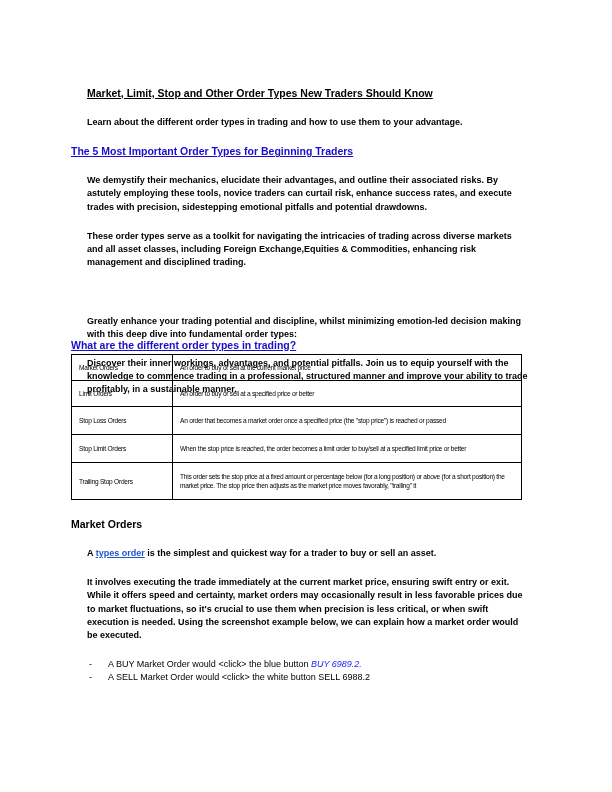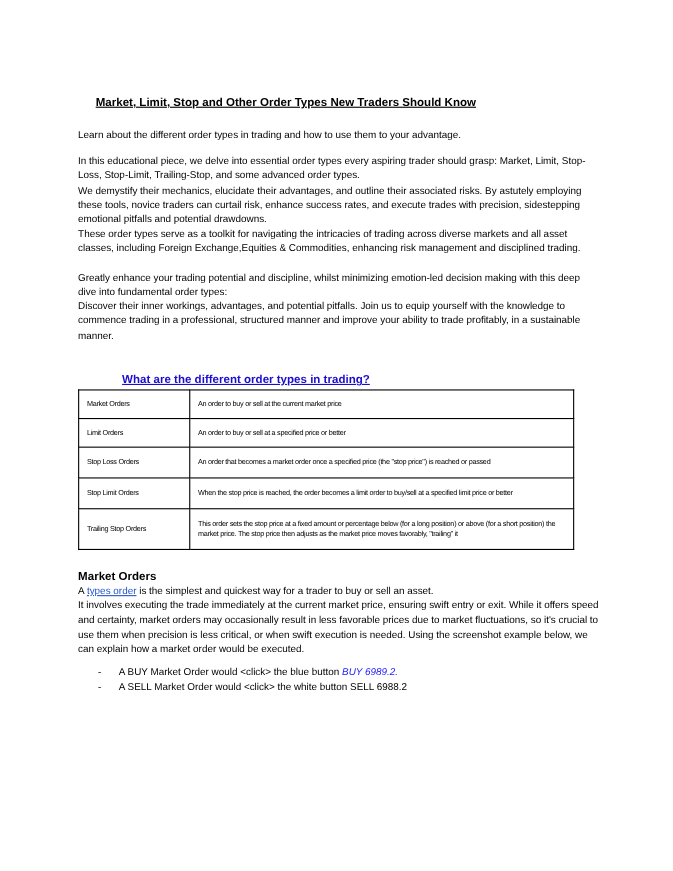--- a/index.html
+++ b/index.html
@@ -1,24 +1,24 @@
 <!DOCTYPE html>
 <html><head>
   <meta charset="utf-8">
   <style>
     html, body { margin: 0; padding: 0; background: #ffffff; }
     body { width: 612px; height: 792px; position: relative; overflow: hidden;
            font-family: "Liberation Sans", sans-serif; color: #000; }
     .page { position: absolute; left: 71px; top: 71px; width: 475px; }
     .title { font-size: 10.5px; font-weight: bold; text-decoration: underline; margin: 16px; line-height: 13px; }
-    p { margin: 0; font-size: 9px; line-height: 13.2px; }
+    p { margin: 16px; font-size: 9px; line-height: 13.2px; font-weight: bold; }
     .h2 { font-size: 10.5px; font-weight: bold; color: #1a0dce; text-decoration: underline; line-height: 13px; margin: 0; }
     .sec1 { margin-top: 11px; }
     .gap { height: 13.2px; }
-    .sec2 { position: absolute; top: 268px; margin-left: 40px; }
+    .sec2 { position: absolute; top: 268px; }
     table { position: absolute; top: 283px; left: 0; width: 451px; border-collapse: collapse;
             font-size: 6.6px; letter-spacing: -0.25px; }
     td { border: 1px solid #000; padding: 0 7px; vertical-align: middle; line-height: 9px; }
     td.c1 { width: 86px; }
     tr.r1 td { height: 25px; }
     tr.r2 td { height: 25px; }
     tr.r3 td { height: 27px; }
     tr.r4 td { height: 27px; }
     tr.r5 td { height: 36px; }
     .sec3 { position: absolute; top: 447px; width: 475px; }
@@ -30,21 +30,21 @@
     .buy { color: #1a1aff; font-style: italic; }
   </style>
 </head>
 <body>
 
 <div class="page">
   <h1 class="title">Market, Limit, Stop and Other Order Types New Traders Should Know</h1>
   <p>Learn about the different order types in trading and how to use them to your advantage.</p>
 
   <div class="sec1">
-    <p>In this educational piece, we delve into essential order types every aspiring trader should grasp: Market, Limit, Stop-Loss, Stop-Limit, Trailing-Stop, and some advanced order types.</p>
+    <h2 class="h2">The 5 Most Important Order Types for Beginning Traders</h2>
     <p>We demystify their mechanics, elucidate their advantages, and outline their associated risks. By astutely employing these tools, novice traders can curtail risk, enhance success rates, and execute trades with precision, sidestepping emotional pitfalls and potential drawdowns.</p>
     <p>These order types serve as a toolkit for navigating the intricacies of trading across diverse markets and all asset classes, including Foreign Exchange,Equities &amp; Commodities, enhancing risk management and disciplined trading.</p>
     <div class="gap"></div>
     <p>Greatly enhance your trading potential and discipline, whilst minimizing emotion-led decision making with this deep dive into fundamental order types:</p>
     <p>Discover their inner workings, advantages, and potential pitfalls. Join us to equip yourself with the knowledge to commence trading in a professional, structured manner and improve your ability to trade profitably, in a sustainable manner.</p>
   </div>
 
   <h2 class="h2 sec2">What are the different order types in trading?</h2>
 
   <table>

